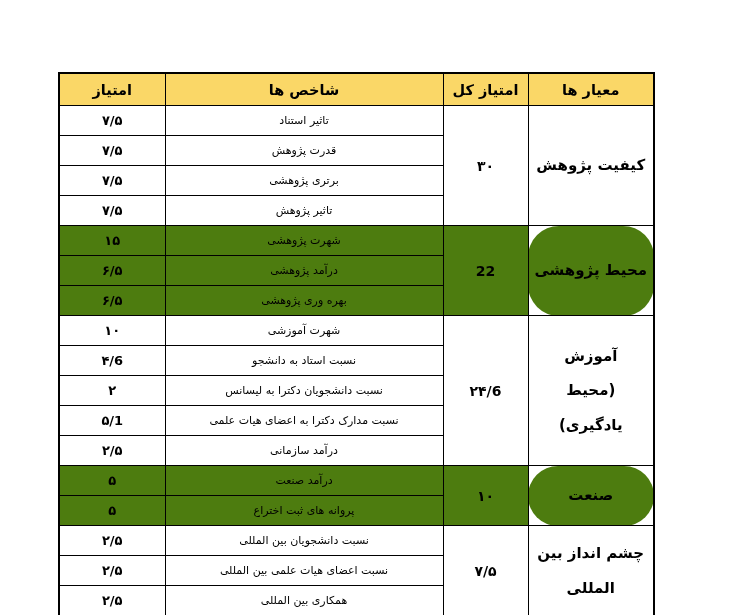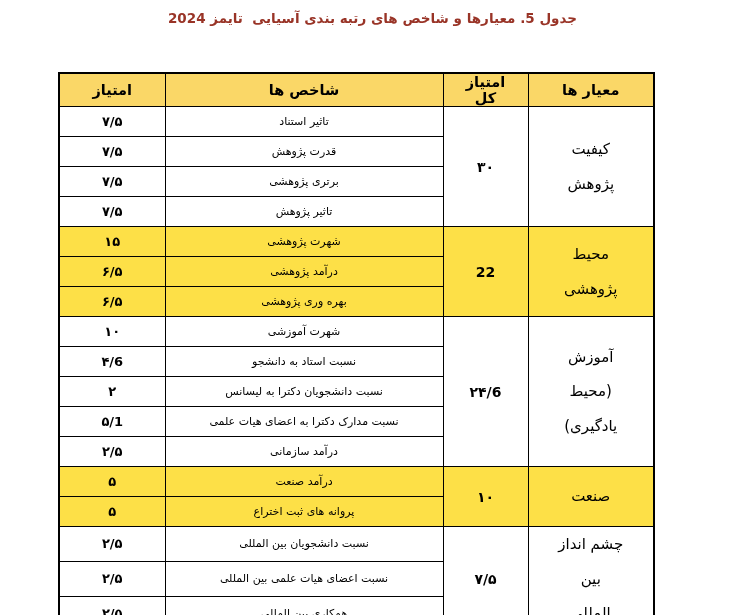--- a/index.html
+++ b/index.html
@@ -25,52 +25,52 @@
     left:58px;top:72px;
     border-collapse:collapse;
     table-layout:fixed;
     direction:rtl;
     border:2px solid #000;
   }
   table.ranking th, table.ranking td{
     border:1.5px solid #000;
     text-align:center;
     vertical-align:middle;
-    padding:0 20px;
+    padding:0 4px;
     color:#000;
     overflow:hidden;
   }
   table.ranking th{
     height:31px;
     background:#FAD767;
     font-weight:bold;
     font-size:14.5px;
   }
   table.ranking td{ height:29px; background:#ffffff; }
   td.criteria{
-    font-weight:normal;
+    font-weight:bold;
     font-size:15px;
     line-height:2.3;
     white-space:pre-line;
+    border-radius:31px;
   }
   td.total{ font-weight:bold; font-size:14px; }
   td.indicator{ font-size:11px; font-weight:normal; }
   td.score{ font-weight:bold; font-size:13px; }
-  tr.band td{ background:#fde047; }
+  tr.band td{ background:#4d7c0f; }
   col.c-criteria{width:126px;}
   col.c-total{width:85px;}
   col.c-indicators{width:278px;}
   col.c-score{width:106px;}
 </style>
 </head>
 <body>
 
 <div class="page">
 
-  <div class="doc-title">جدول 5. معیارها و شاخص های رتبه بندی آسیایی  تایمز 2024</div>
 
   <table class="ranking">
     <colgroup>
       <col class="c-criteria">
       <col class="c-total">
       <col class="c-indicators">
       <col class="c-score">
     </colgroup>
 
     <tbody>

